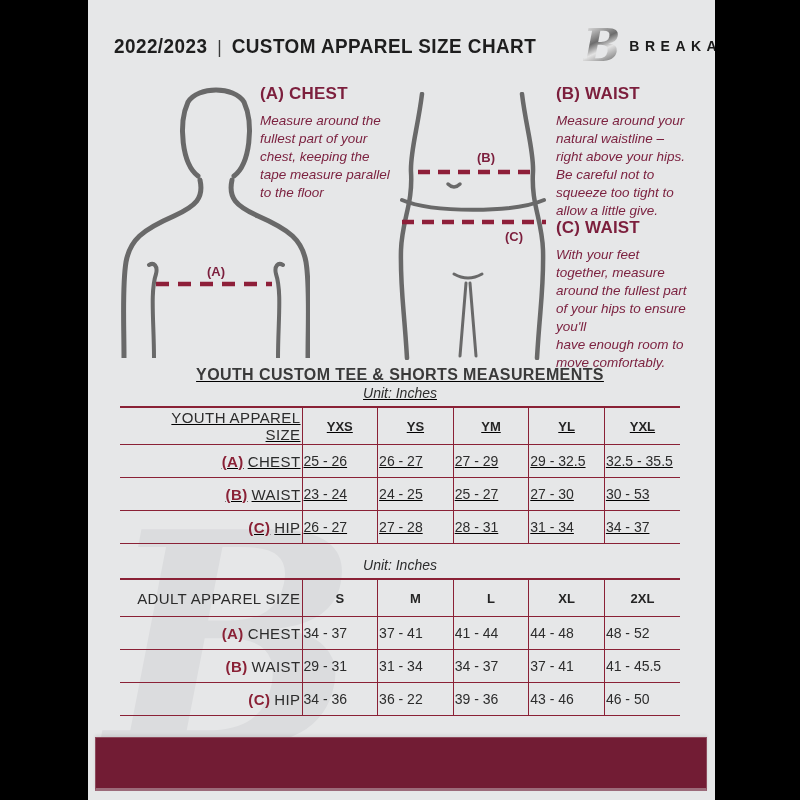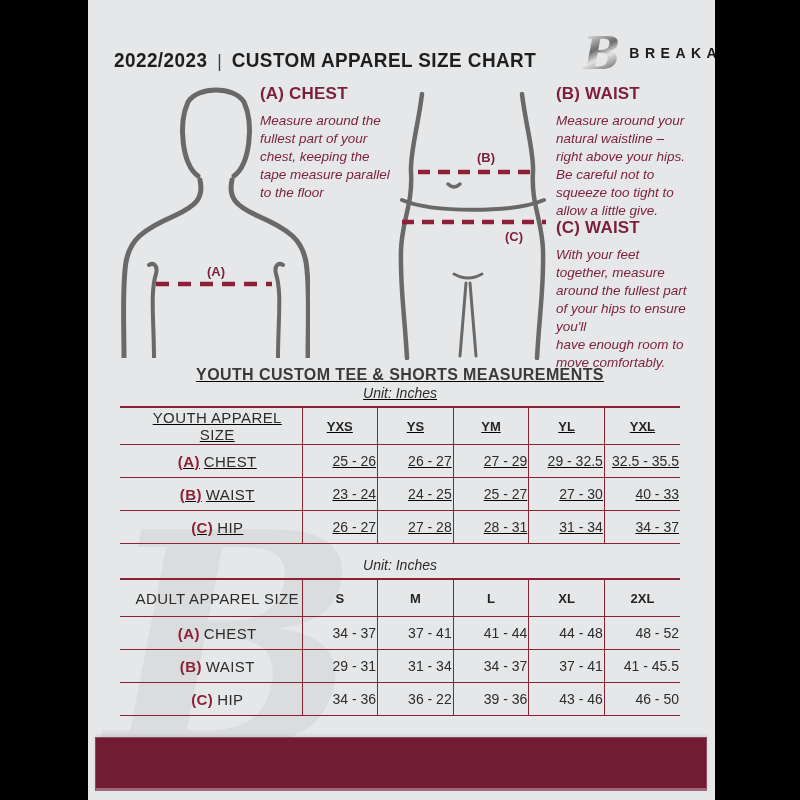--- a/index.html
+++ b/index.html
@@ -8,21 +8,21 @@
   .page{position:absolute;left:88px;top:0;width:627px;height:800px;background:#e6e7e8;overflow:hidden;}
 
   
   .watermark{position:absolute;left:18px;top:515px;z-index:0;
     font-family:"DejaVu Serif",serif;font-style:italic;font-weight:700;
     font-size:300px;line-height:.85;color:#dbdcde;user-select:none;}
 
   .content{position:relative;z-index:1;}
 
   
-  .header{display:flex;justify-content:space-between;align-items:flex-end;
+  .header{display:flex;justify-content:space-between;align-items:center;
           padding:20px 34px 0 26px;height:52px;}
   .title-group{display:flex;align-items:baseline;gap:11px;
     transform:scaleX(.9);transform-origin:left center;white-space:nowrap;}
   .title-year,.title-main{font-size:21px;font-weight:800;color:#1e1e1e;letter-spacing:.5px;}
   .title-sep{font-size:19px;font-weight:300;color:#3a3a3a;}
   .brand-group{display:flex;align-items:center;gap:9px;}
   .logo-b{font-family:"DejaVu Serif",serif;font-style:italic;font-weight:700;
     font-size:44px;line-height:.85;
     background:linear-gradient(155deg,#cfcfcf 8%,#6c6c6c 38%,#e3e3e3 58%,#6a6a6a 92%);
     -webkit-background-clip:text;background-clip:text;color:transparent;}
@@ -47,24 +47,24 @@
   .table-title{text-align:center;font-size:16px;font-weight:700;color:#3a3a3a;
                letter-spacing:.4px;margin:0;}
   .table-unit{text-align:center;font-style:italic;font-size:14px;color:#2d2d2d;margin:1px 0 5px 0;}
   .yt-block{margin-top:6px;text-decoration:underline;}
   .ad-block{margin-top:13px;}
   table{width:560px;table-layout:fixed;border-collapse:collapse;background:transparent;
         border-top:2px solid #8a2136;}
   col.c-label{width:182px;}
   col.c-size{width:75.6px;}
   th{height:34px;font-size:13px;font-weight:700;color:#242424;text-align:center;}
-  td{height:30px;font-size:14px;color:#2c2c2c;text-align:right;}
+  td{height:30px;font-size:14px;color:#2c2c2c;text-align:left;}
   th,td{border-bottom:1.5px solid #8a2136;}
   th + th, td + td{border-left:1.5px solid #8a2136;}
-  .label-col{text-align:center;padding-left:14px;font-weight:400;letter-spacing:.4px;
+  .label-col{text-align:right;padding-left:14px;font-weight:400;letter-spacing:.4px;
              font-size:15px;color:#2c2c2c;}
   td.label-col{font-size:15px;}
   .prefix{color:#8a2136;font-weight:700;margin-right:4px;}
 
   
   .footer-bar{position:absolute;left:7px;top:737px;width:610px;height:50px;z-index:2;
     background:#721c34;border:1px solid #8d4a5c;border-bottom:3px solid #9c6b7a;
     box-shadow:0 -2px 3px rgba(0,0,0,0.08);}
 </style>
 </head>
@@ -180,21 +180,21 @@
                 <td>27 - 29</td>
                 <td>29 - 32.5</td>
                 <td>32.5 - 35.5</td>
               </tr>
               <tr>
                 <td class="label-col"><span class="prefix">(B)</span><span>WAIST</span></td>
                 <td>23 - 24</td>
                 <td>24 - 25</td>
                 <td>25 - 27</td>
                 <td>27 - 30</td>
-                <td>40 - 33</td>
+                <td>30 - 53</td>
               </tr>
               <tr>
                 <td class="label-col"><span class="prefix">(C)</span><span>HIP</span></td>
                 <td>26 - 27</td>
                 <td>27 - 28</td>
                 <td>28 - 31</td>
                 <td>31 - 34</td>
                 <td>34 - 37</td>
               </tr>
             </tbody>

